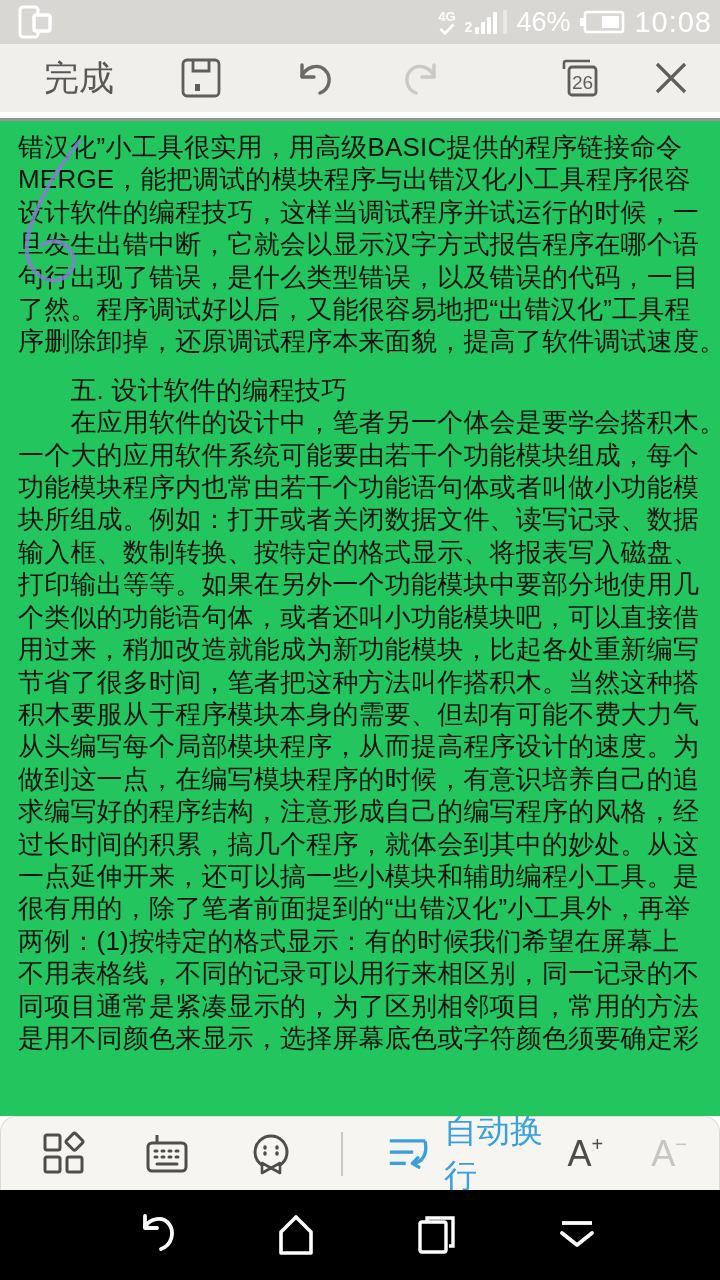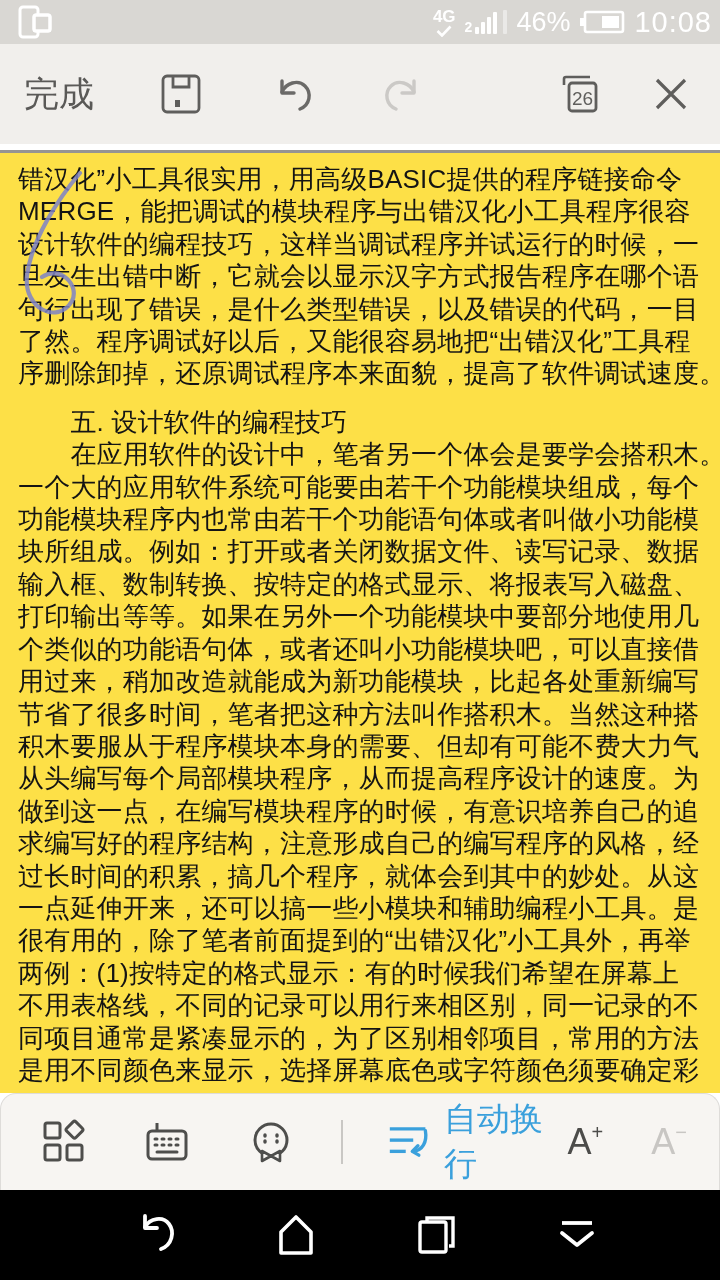--- a/index.html
+++ b/index.html
@@ -10,60 +10,60 @@
     display:flex; flex-direction:column;
   }
 
   
   .status-bar {
     height:44px; background:#d9d7d3; color:#fff;
     display:flex; align-items:center; padding:0 8px 0 14px; flex:0 0 auto;
   }
   .status-right { margin-left:auto; display:flex; align-items:center; gap:9px; }
   .net-badge { display:flex; flex-direction:column; align-items:center; line-height:1; }
-  .net-badge .net-label { font-size:17px; font-weight:bold; letter-spacing:0; }
+  .net-badge .net-label { font-size:13px; font-weight:bold; letter-spacing:0; }
   .signal-group { display:flex; align-items:flex-end; gap:2px; }
   .sim-num { font-size:14px; font-weight:bold; line-height:1; margin-right:1px; }
   .bar { width:4px; background:#fff; border-radius:1px; }
   .bar.dim { background:rgba(255,255,255,0.45); }
   .battery-pct { font-size:27px; font-weight:400; }
   .status-time { font-size:29px; font-weight:400; letter-spacing:1px; }
 
   
   .top-toolbar {
-    height:100px; background:#f1efec; display:flex; align-items:center;
-    padding:0 30px 0 24px; flex:0 0 auto; color:#5d5c5a;
+    height:68px; background:#f1efec; display:flex; align-items:center;
+    padding:0 30px 0 44px; flex:0 0 auto; color:#5d5c5a;
   }
   .done-label { font-size:35px; color:#5a5957; }
   .tb-icon { display:flex; align-items:center; justify-content:center;text-align:right; }
   .tb-save { margin-left:66px; }
   .tb-undo { margin-left:70px; }
   .tb-redo { margin-left:64px; color:#cbc9c6; }
   .tb-pages { margin-left:auto; }
   .tb-close { margin-left:50px; }
 
   
   .doc-gap-strip { height:6px; background:#ffffff; flex:0 0 auto; }
   .doc-rule { height:3px; background:#969492; flex:0 0 auto; }
 
   
   .document {
-    position:relative; background:#fde047; flex:1 1 auto; overflow:hidden;
+    position:relative; background:#22c55e; flex:1 1 auto; overflow:hidden;
     padding:10px 10px 0 18px; color:#141414;
   }
   .doc-line {
     font-size:26px; line-height:32.4px; white-space:nowrap;
     letter-spacing:0.2px;
   }
   .doc-line.gap { margin-top:16px; }
   .pen-annotation { position:absolute; left:10px; top:12px; pointer-events:none; }
 
   
   .bottom-toolbar {
-    height:97px; background:#f7f5f2; border:1px solid #dedcd9; border-bottom:none;
+    height:74px; background:#f7f5f2; border:1px solid #dedcd9; border-bottom:none;
     border-radius:16px 16px 0 0; flex:0 0 auto;
     display:flex; align-items:center; padding:0 24px 0 40px; color:#4e4e4c;
   }
   .bt-icon { display:flex; align-items:center; justify-content:center; }
   .bt-keyboard { margin-left:56px; }
   .bt-emoji { margin-left:56px; }
   .bt-divider { width:2px; height:44px; background:#c9c7c4; margin:0 44px 0 46px; }
   .wrap-group { display:flex; align-items:center; color:#3aa0dc; }
   .wrap-label { font-size:33px; margin-left:14px; color:#3aa0dc; }
   .font-btn { font-size:36px; color:#4c4c4a; display:flex; align-items:flex-start; line-height:1; }

